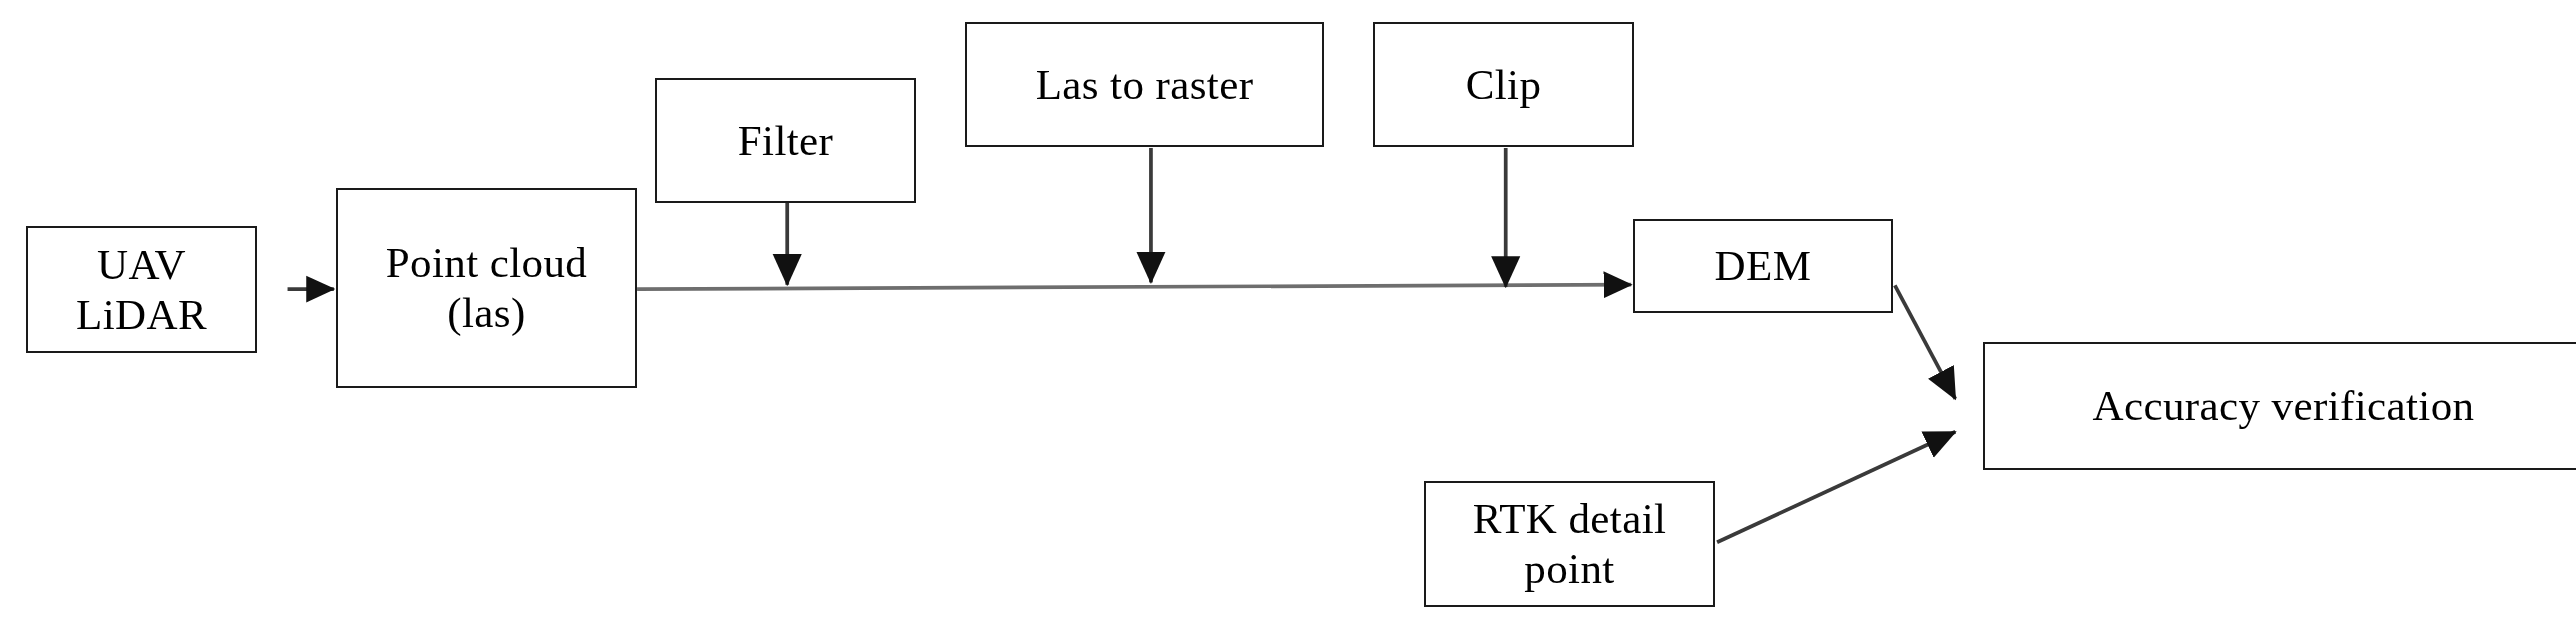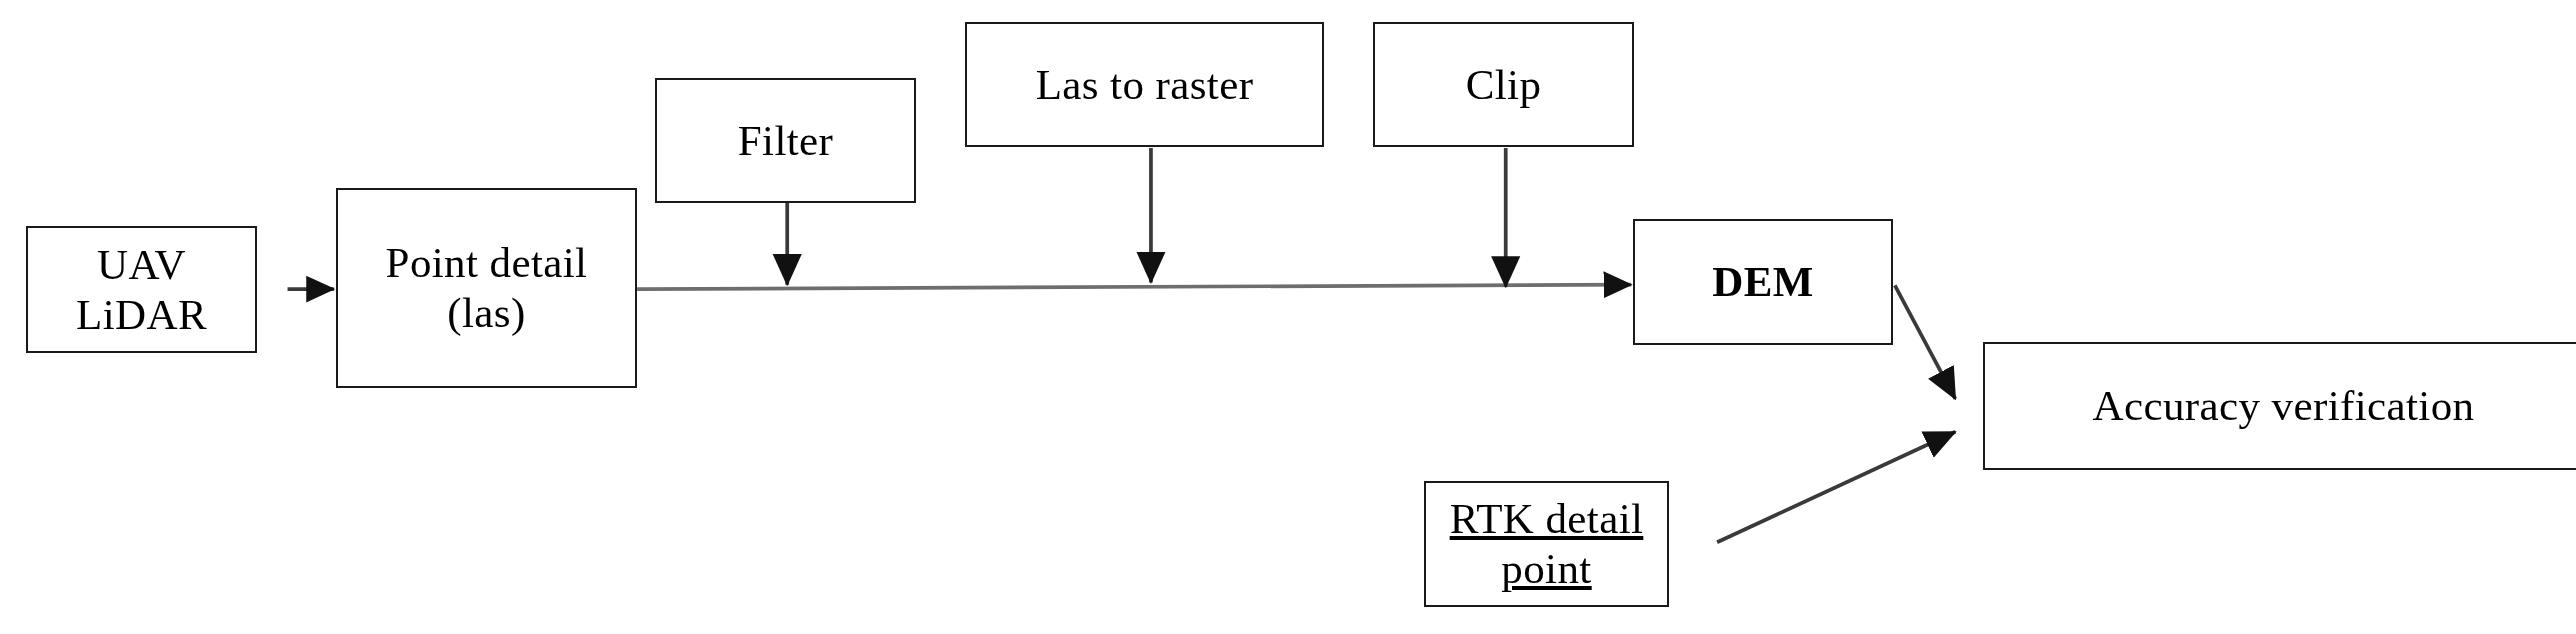--- a/index.html
+++ b/index.html
@@ -77,41 +77,41 @@
 
     <line x1="2299" y1="726" x2="2618" y2="578" stroke="#3a3a3a" stroke-width="5" marker-end="url(#arrowhead)"></line>
   </svg>
 
   <div class="node" style="left:26px; top:226px; width:231px; height:127px;">
     <span class="node-label">UAV
 LiDAR</span>
   </div>
 
   <div class="node" style="left:336px; top:188px; width:301px; height:200px;">
-    <span class="node-label">Point detail
+    <span class="node-label">Point cloud
 (las)</span>
   </div>
 
   <div class="node" style="left:655px; top:32px; width:261px; height:125px;margin-top:46px;">
     <span class="node-label">Filter</span>
   </div>
 
   <div class="node" style="left:965px; top:22.4px; width:359px; height:125px;">
     <span class="node-label">Las to raster</span>
   </div>
 
   <div class="node" style="left:1373px; top:22.4px; width:261px; height:125px;">
     <span class="node-label">Clip</span>
   </div>
 
-  <div class="node" style="left:1633px; top:219px; width:260px; height:126px;font-weight:bold;">
+  <div class="node" style="left:1633px; top:219px; width:260px; height:94px;">
     <span class="node-label">DEM</span>
   </div>
 
-  <div class="node" style="left:1424px; top:481px; width:245px; height:126px;text-decoration:underline;">
+  <div class="node" style="left:1424px; top:481px; width:291px; height:126px;">
     <span class="node-label">RTK detail point</span>
   </div>
 
   <div class="node" style="left:1957px; top:342px; width:601px; height:128px;margin-left:26px;">
     <span class="node-label">Accuracy verification</span>
   </div>
 
 </div>
 
 

